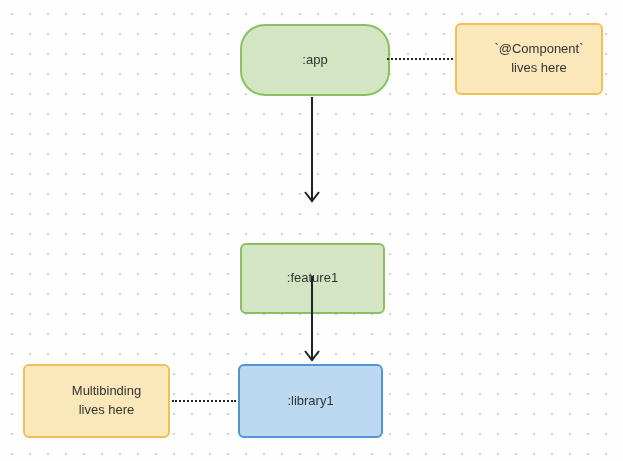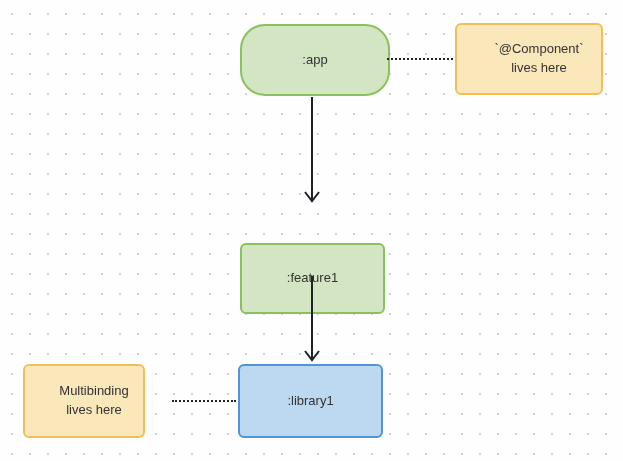--- a/index.html
+++ b/index.html
@@ -40,21 +40,21 @@
   }
   .note {
     background: #fae7ba;
     border: 2px solid #f0c057;
     padding-left: 20px;
   }
   #node-app       { left: 240px; top: 24px;  width: 150px; height: 72px; border-radius: 25px; }
   #note-component { left: 455px; top: 23px;  width: 148px; height: 72px; }
   #node-feature1  { left: 240px; top: 204px; width: 145px; height: 71px; margin-top: 39px; }
   #node-library1  { left: 238px; top: 364px; width: 145px; height: 74px; }
-  #note-multibinding { left: 23px; top: 364px; width: 122px; height: 74px; }
+  #note-multibinding { left: 23px; top: 364px; width: 147px; height: 74px; }
 
   .arrow-svg { position: absolute; overflow: visible; }
   #arrow-1 { left: 302px; top: 97px; }
   #arrow-2 { left: 302px; top: 276px; }
 
   .dotted-connector {
     position: absolute;
     height: 0;
     border-top: 2px dotted #1f2328;
   }

